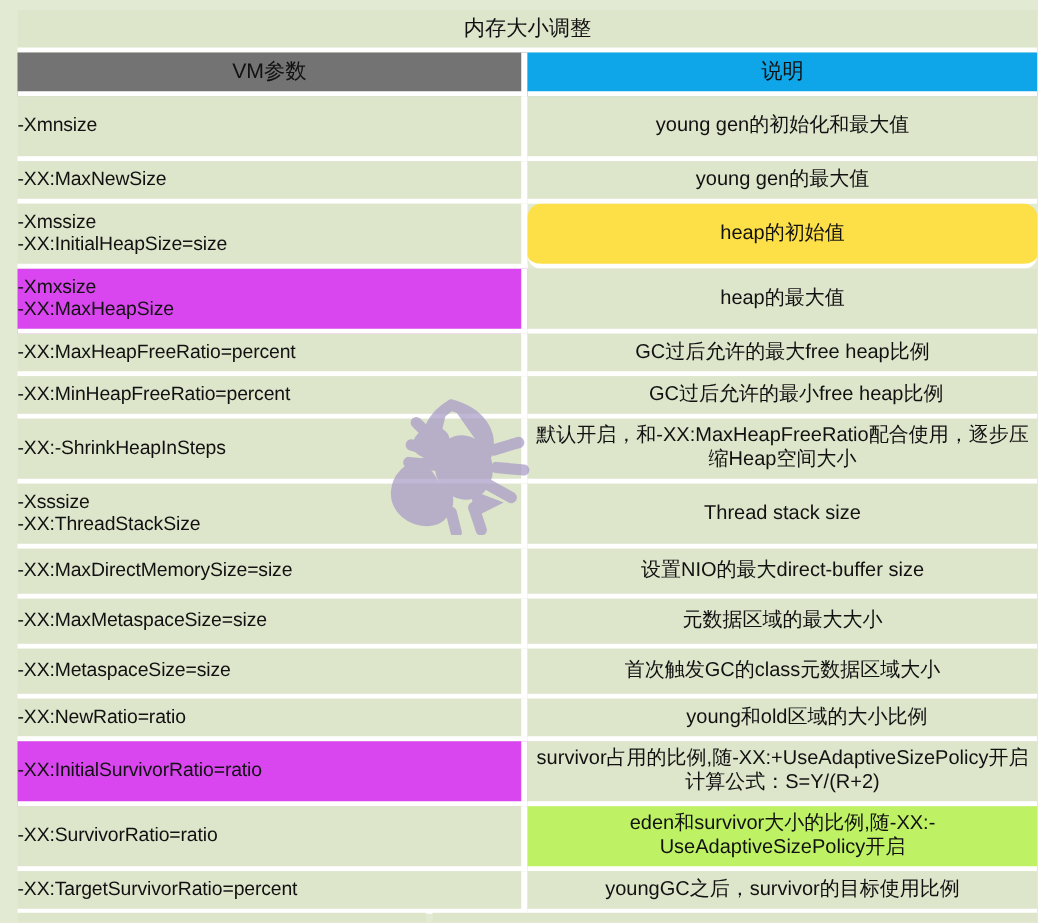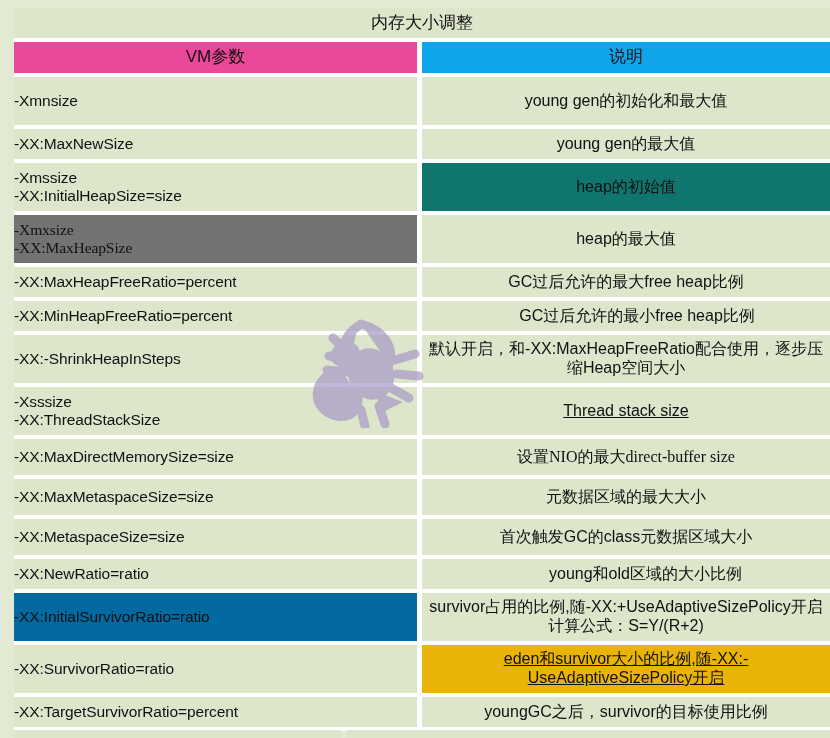--- a/index.html
+++ b/index.html
@@ -166,44 +166,44 @@
     </svg>
   </div>
 
   <div id="table-wrap">
     <table class="vm">
       <tbody id="tbody">
         <tr>
           <td class="title-cell" colspan="2" style="background: rgb(221, 229, 203); border-bottom-color: rgb(255, 255, 255); border-right-color: rgb(255, 255, 255);">内存大小调整</td>
         </tr>
         <tr>
-          <td class="hdr param-hdr" style="background: #ec4899; border-bottom-color: rgb(255, 255, 255); border-right-color: rgb(255, 255, 255);">VM参数</td>
+          <td class="hdr param-hdr" style="background: #737373; border-bottom-color: rgb(255, 255, 255); border-right-color: rgb(255, 255, 255);">VM参数</td>
           <td class="hdr" style="background: #0ea5e9; border-bottom-color: rgb(255, 255, 255); border-right-color: rgb(255, 255, 255);">说明</td>
         </tr>
       <tr>
             <td class="param h-lg" style="background: rgb(221, 229, 203); border-bottom-color: rgb(255, 255, 255); border-right-color: rgb(255, 255, 255);">
               <span class="line">-Xmnsize</span>
             </td>
             <td class="desc h-lg" style="background: rgb(221, 229, 203); border-bottom-color: rgb(255, 255, 255); border-right-color: rgb(255, 255, 255);"><span class="line">young gen的初始化和最大值</span></td>
           </tr>
           <tr>
             <td class="param h-sm" style="background: rgb(221, 229, 203); border-bottom-color: rgb(255, 255, 255); border-right-color: rgb(255, 255, 255);">
               <span class="line">-XX:MaxNewSize</span>
             </td>
             <td class="desc h-sm" style="background: rgb(221, 229, 203); border-bottom-color: rgb(255, 255, 255); border-right-color: rgb(255, 255, 255);"><span class="line">young gen的最大值</span></td>
           </tr>
           <tr>
             <td class="param h-lg" style="background: rgb(221, 229, 203); border-bottom-color: rgb(255, 255, 255); border-right-color: rgb(255, 255, 255);">
               <span class="line">-Xmssize</span>
               <span class="line">-XX:InitialHeapSize=size</span>
             </td>
-            <td class="desc h-lg" style="background: #0f766e; border-bottom-color: rgb(255, 255, 255); border-right-color: rgb(255, 255, 255);"><span class="line">heap的初始值</span></td>
-          </tr>
-          <tr>
-            <td class="param h-lg" style="background: #737373; border-bottom-color: rgb(255, 255, 255); border-right-color: rgb(255, 255, 255); font-family: Liberation Serif, serif;">
+            <td class="desc h-lg" style="background: #fde047; border-bottom-color: rgb(255, 255, 255); border-right-color: rgb(255, 255, 255); border-radius: 11px;"><span class="line">heap的初始值</span></td>
+          </tr>
+          <tr>
+            <td class="param h-lg" style="background: #d946ef; border-bottom-color: rgb(255, 255, 255); border-right-color: rgb(255, 255, 255);">
               <span class="line">-Xmxsize</span>
               <span class="line">-XX:MaxHeapSize</span>
             </td>
             <td class="desc h-lg" style="background: rgb(221, 229, 203); border-bottom-color: rgb(255, 255, 255); border-right-color: rgb(255, 255, 255);"><span class="line">heap的最大值</span></td>
           </tr>
           <tr>
             <td class="param h-sm" style="background: rgb(221, 229, 203); border-bottom-color: rgb(255, 255, 255); border-right-color: rgb(255, 255, 255);">
               <span class="line">-XX:MaxHeapFreeRatio=percent</span>
             </td>
             <td class="desc h-sm" style="background: rgb(221, 229, 203); border-bottom-color: rgb(255, 255, 255); border-right-color: rgb(255, 255, 255); margin-left: 38px;"><span class="line">GC过后允许的最大free heap比例</span></td>
@@ -218,57 +218,57 @@
             <td class="param h-lg" style="background: rgb(221, 229, 203); border-bottom-color: rgb(255, 255, 255); border-right-color: rgb(255, 255, 255);">
               <span class="line">-XX:-ShrinkHeapInSteps</span>
             </td>
             <td class="desc h-lg" style="background: rgb(221, 229, 203); border-bottom-color: rgb(255, 255, 255); border-right-color: rgb(255, 255, 255);"><span class="line">默认开启，和-XX:MaxHeapFreeRatio配合使用，逐步压缩Heap空间大小</span></td>
           </tr>
           <tr>
             <td class="param h-lg" style="background: rgb(221, 229, 203); border-bottom-color: rgb(255, 255, 255); border-right-color: rgb(255, 255, 255);">
               <span class="line">-Xsssize</span>
               <span class="line">-XX:ThreadStackSize</span>
             </td>
-            <td class="desc h-lg" style="background: rgb(221, 229, 203); border-bottom-color: rgb(255, 255, 255); border-right-color: rgb(255, 255, 255); text-decoration: underline;"><span class="line">Thread stack size</span></td>
+            <td class="desc h-lg" style="background: rgb(221, 229, 203); border-bottom-color: rgb(255, 255, 255); border-right-color: rgb(255, 255, 255);"><span class="line">Thread stack size</span></td>
           </tr>
           <tr>
             <td class="param h-md" style="background: rgb(221, 229, 203); border-bottom-color: rgb(255, 255, 255); border-right-color: rgb(255, 255, 255);">
               <span class="line">-XX:MaxDirectMemorySize=size</span>
             </td>
-            <td class="desc h-md" style="background: rgb(221, 229, 203); border-bottom-color: rgb(255, 255, 255); border-right-color: rgb(255, 255, 255); font-family: Liberation Serif, serif;"><span class="line">设置NIO的最大direct-buffer size</span></td>
+            <td class="desc h-md" style="background: rgb(221, 229, 203); border-bottom-color: rgb(255, 255, 255); border-right-color: rgb(255, 255, 255);"><span class="line">设置NIO的最大direct-buffer size</span></td>
           </tr>
           <tr>
             <td class="param h-md" style="background: rgb(221, 229, 203); border-bottom-color: rgb(255, 255, 255); border-right-color: rgb(255, 255, 255);">
               <span class="line">-XX:MaxMetaspaceSize=size</span>
             </td>
             <td class="desc h-md" style="background: rgb(221, 229, 203); border-bottom-color: rgb(255, 255, 255); border-right-color: rgb(255, 255, 255); text-align: center;"><span class="line">元数据区域的最大大小</span></td>
           </tr>
           <tr>
             <td class="param h-md" style="background: rgb(221, 229, 203); border-bottom-color: rgb(255, 255, 255); border-right-color: rgb(255, 255, 255);">
               <span class="line">-XX:MetaspaceSize=size</span>
             </td>
             <td class="desc h-md" style="background: rgb(221, 229, 203); border-bottom-color: rgb(255, 255, 255); border-right-color: rgb(255, 255, 255);"><span class="line">首次触发GC的class元数据区域大小</span></td>
           </tr>
           <tr>
             <td class="param h-sm" style="background: rgb(221, 229, 203); border-bottom-color: rgb(255, 255, 255); border-right-color: rgb(255, 255, 255);">
               <span class="line">-XX:NewRatio=ratio</span>
             </td>
             <td class="desc h-sm" style="background: rgb(221, 229, 203); border-bottom-color: rgb(255, 255, 255); border-right-color: rgb(255, 255, 255); padding-left: 39px;"><span class="line">young和old区域的大小比例</span></td>
           </tr>
           <tr>
-            <td class="param h-lg" style="background: #0369a1; border-bottom-color: rgb(255, 255, 255); border-right-color: rgb(255, 255, 255);">
+            <td class="param h-lg" style="background: #d946ef; border-bottom-color: rgb(255, 255, 255); border-right-color: rgb(255, 255, 255);">
               <span class="line">-XX:InitialSurvivorRatio=ratio</span>
             </td>
             <td class="desc h-lg" style="background: rgb(221, 229, 203); border-bottom-color: rgb(255, 255, 255); border-right-color: rgb(255, 255, 255); margin-left: 16px;"><span class="line">survivor占用的比例,随-XX:+UseAdaptiveSizePolicy开启计算公式：S=Y/(R+2)</span></td>
           </tr>
           <tr>
             <td class="param h-lg" style="background: rgb(221, 229, 203); border-bottom-color: rgb(255, 255, 255); border-right-color: rgb(255, 255, 255);">
               <span class="line">-XX:SurvivorRatio=ratio</span>
             </td>
-            <td class="desc h-lg" style="background: #eab308; border-bottom-color: rgb(255, 255, 255); border-right-color: rgb(255, 255, 255); text-decoration: underline;"><span class="line">eden和survivor大小的比例,随-XX:-UseAdaptiveSizePolicy开启</span></td>
+            <td class="desc h-lg" style="background: #bef264; border-bottom-color: rgb(255, 255, 255); border-right-color: rgb(255, 255, 255);"><span class="line">eden和survivor大小的比例,随-XX:-UseAdaptiveSizePolicy开启</span></td>
           </tr>
           <tr>
             <td class="param h-sm" style="background: rgb(221, 229, 203); border-bottom-color: rgb(255, 255, 255); border-right-color: rgb(255, 255, 255);">
               <span class="line">-XX:TargetSurvivorRatio=percent</span>
             </td>
             <td class="desc h-sm" style="background: rgb(221, 229, 203); border-bottom-color: rgb(255, 255, 255); border-right-color: rgb(255, 255, 255);"><span class="line">youngGC之后，survivor的目标使用比例</span></td>
           </tr>
         </tbody>
     </table>
   </div>

